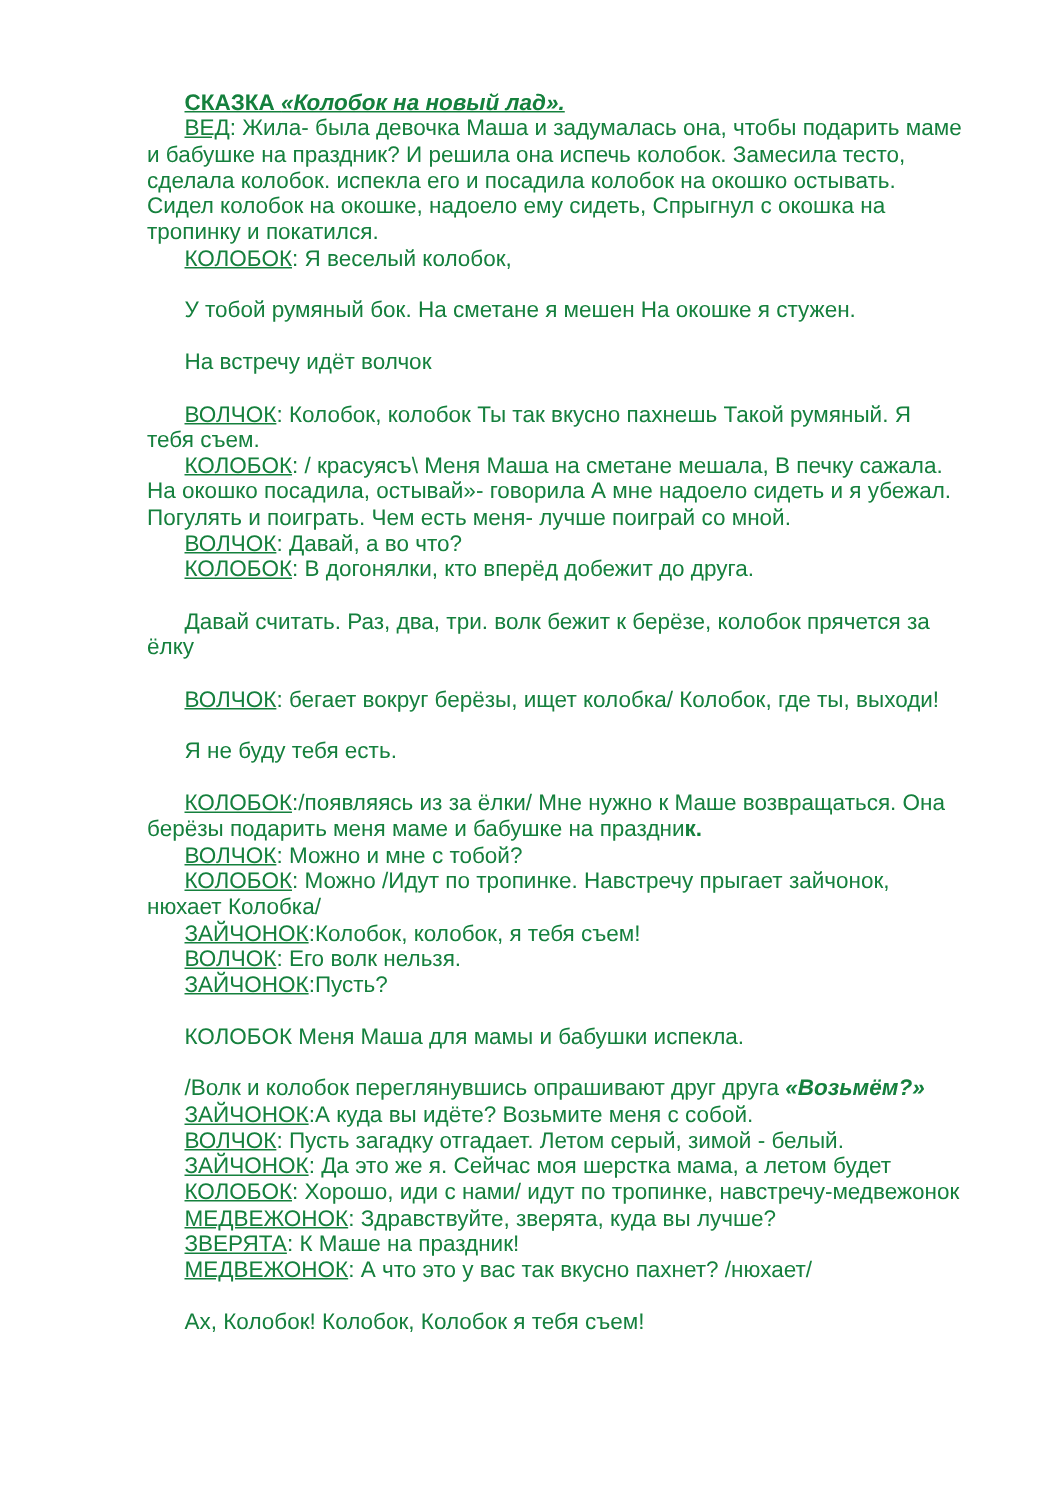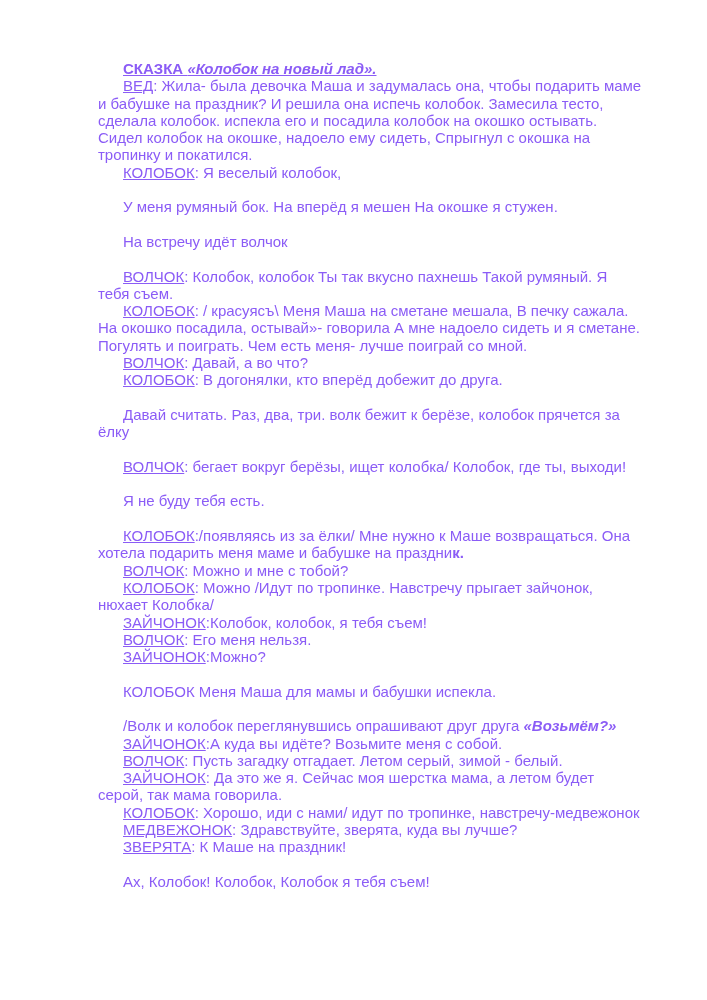--- a/index.html
+++ b/index.html
@@ -5,21 +5,21 @@
   html, body { margin: 0; padding: 0; }
   .page {
     position: relative;
     width: 707px;
     height: 1000px;
     background: #ffffff;
     overflow: hidden;
     font-family: "Liberation Sans", "DejaVu Sans", sans-serif;
     font-size: 15px;
     line-height: 17.3px;
-    color: #8b5cf6;
+    color: #15803d;
   }
   .doc {
     padding: 60px 18px 0 98px;
   }
   .line {
     white-space: pre;      
     min-height: 17.3px;
   }
   .line.indent { text-indent: 25px; }
   .r-b { font-weight: bold; }
@@ -32,54 +32,54 @@
 <div class="page">
   <div class="doc" id="doc">
       <div class="line indent"><span class="r-b r-u">СКАЗКА </span><span class="r-b r-i r-u">«Колобок на новый лад».</span></div>
       <div class="line indent"><span class="r-u">ВЕД</span><span class="">: Жила- была девочка Маша и задумалась она, чтобы подарить маме</span></div>
       <div class="line"><span class="">и бабушке на праздник? И решила она испечь колобок. Замесила тесто,</span></div>
       <div class="line"><span class="">сделала колобок. испекла его и посадила колобок на окошко остывать.</span></div>
       <div class="line"><span class="">Сидел колобок на окошке, надоело ему сидеть, Спрыгнул с окошка на</span></div>
       <div class="line"><span class="">тропинку и покатился.</span></div>
       <div class="line indent"><span class="r-u">КОЛОБОК</span><span class="">: Я веселый колобок,</span></div>
       <div class="line">&nbsp;</div>
-      <div class="line indent"><span class="">У меня румяный бок. На вперёд я мешен На окошке я стужен.</span></div>
+      <div class="line indent"><span class="">У тобой румяный бок. На сметане я мешен На окошке я стужен.</span></div>
       <div class="line">&nbsp;</div>
       <div class="line indent"><span class="">На встречу идёт волчок</span></div>
       <div class="line">&nbsp;</div>
       <div class="line indent"><span class="r-u">ВОЛЧОК</span><span class="">: Колобок, колобок Ты так вкусно пахнешь Такой румяный. Я</span></div>
       <div class="line"><span class="">тебя съем.</span></div>
       <div class="line indent"><span class="r-u">КОЛОБОК</span><span class="">: / красуясъ\ Меня Маша на сметане мешала, В печку сажала.</span></div>
-      <div class="line"><span class="">На окошко посадила, остывай»- говорила А мне надоело сидеть и я сметане.</span></div>
+      <div class="line"><span class="">На окошко посадила, остывай»- говорила А мне надоело сидеть и я убежал.</span></div>
       <div class="line"><span class="">Погулять и поиграть. Чем есть меня- лучше поиграй со мной.</span></div>
       <div class="line indent"><span class="r-u">ВОЛЧОК</span><span class="">: Давай, а во что?</span></div>
       <div class="line indent"><span class="r-u">КОЛОБОК</span><span class="">: В догонялки, кто вперёд добежит до друга.</span></div>
       <div class="line">&nbsp;</div>
       <div class="line indent"><span class="">Давай считать. Раз, два, три. волк бежит к берёзе, колобок прячется за</span></div>
       <div class="line"><span class="">ёлку</span></div>
       <div class="line">&nbsp;</div>
       <div class="line indent"><span class="r-u">ВОЛЧОК</span><span class="">: бегает вокруг берёзы, ищет колобка/ Колобок, где ты, выходи!</span></div>
       <div class="line">&nbsp;</div>
       <div class="line indent"><span class="">Я не буду тебя есть.</span></div>
       <div class="line">&nbsp;</div>
       <div class="line indent"><span class="r-u">КОЛОБОК</span><span class="">:/появляясь из за ёлки/ Мне нужно к Маше возвращаться. Она</span></div>
-      <div class="line"><span class="">хотела подарить меня маме и бабушке на праздни</span><span class="r-b ">к.</span></div>
+      <div class="line"><span class="">берёзы подарить меня маме и бабушке на праздни</span><span class="r-b ">к.</span></div>
       <div class="line indent"><span class="r-u">ВОЛЧОК</span><span class="">: Можно и мне с тобой?</span></div>
       <div class="line indent"><span class="r-u">КОЛОБОК</span><span class="">: Можно /Идут по тропинке. Навстречу прыгает зайчонок,</span></div>
       <div class="line"><span class="">нюхает Колобка/</span></div>
       <div class="line indent"><span class="r-u">ЗАЙЧОНОК</span><span class="">:Колобок, колобок, я тебя съем!</span></div>
-      <div class="line indent"><span class="r-u">ВОЛЧОК</span><span class="">: Его меня нельзя.</span></div>
-      <div class="line indent"><span class="r-u">ЗАЙЧОНОК</span><span class="">:Можно?</span></div>
+      <div class="line indent"><span class="r-u">ВОЛЧОК</span><span class="">: Его волк нельзя.</span></div>
+      <div class="line indent"><span class="r-u">ЗАЙЧОНОК</span><span class="">:Пусть?</span></div>
       <div class="line">&nbsp;</div>
       <div class="line indent"><span class="">КОЛОБОК Меня Маша для мамы и бабушки испекла.</span></div>
       <div class="line">&nbsp;</div>
       <div class="line indent"><span class="">/Волк и колобок переглянувшись опрашивают друг друга </span><span class="r-b r-i ">«Возьмём?»</span></div>
       <div class="line indent"><span class="r-u">ЗАЙЧОНОК</span><span class="">:А куда вы идёте? Возьмите меня с собой.</span></div>
       <div class="line indent"><span class="r-u">ВОЛЧОК</span><span class="">: Пусть загадку отгадает. Летом серый, зимой - белый.</span></div>
       <div class="line indent"><span class="r-u">ЗАЙЧОНОК</span><span class="">: Да это же я. Сейчас моя шерстка мама, а летом будет</span></div>
-      <div class="line"><span class="">серой, так мама говорила.</span></div>
       <div class="line indent"><span class="r-u">КОЛОБОК</span><span class="">: Хорошо, иди с нами/ идут по тропинке, навстречу-медвежонок</span></div>
       <div class="line indent"><span class="r-u">МЕДВЕЖОНОК</span><span class="">: Здравствуйте, зверята, куда вы лучше?</span></div>
       <div class="line indent"><span class="r-u">ЗВЕРЯТА</span><span class="">: К Маше на праздник!</span></div>
+      <div class="line indent"><span class="r-u">МЕДВЕЖОНОК</span><span class="">: А что это у вас так вкусно пахнет? /нюхает/</span></div>
       <div class="line">&nbsp;</div>
       <div class="line indent"><span class="">Ах, Колобок! Колобок, Колобок я тебя съем!</span></div>
     </div>
 </div>
 
 </body></html>

